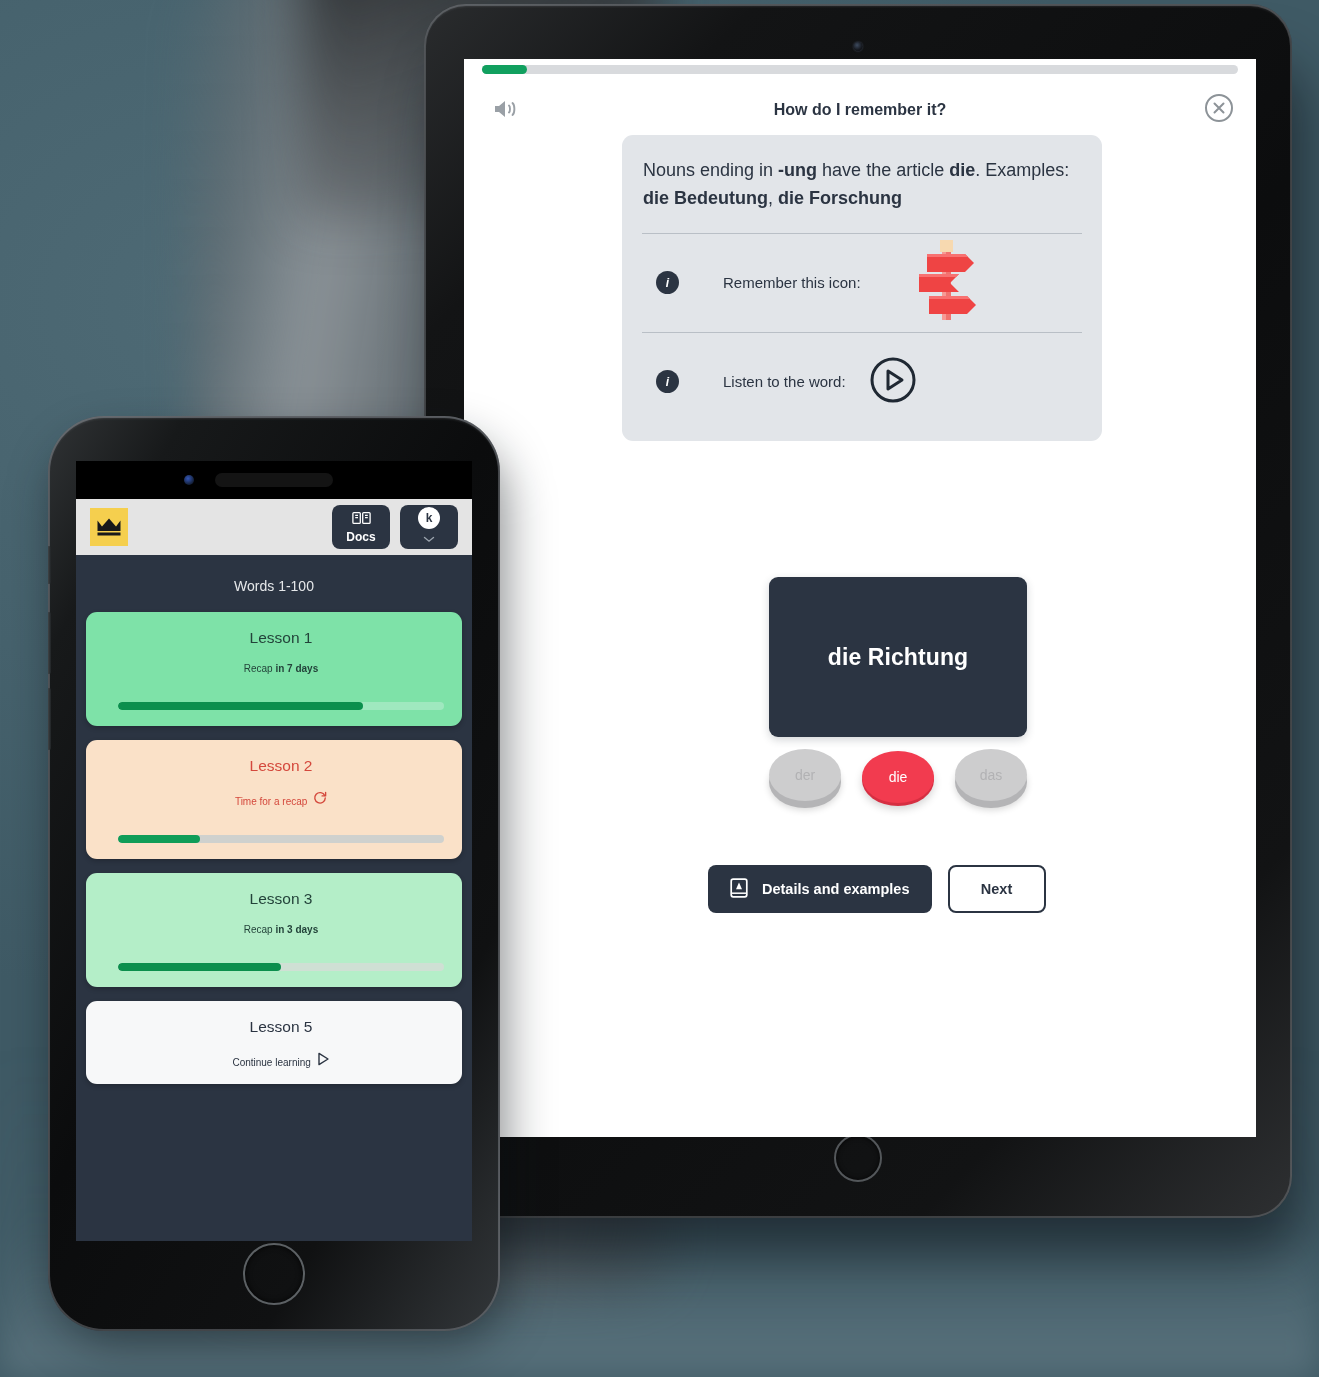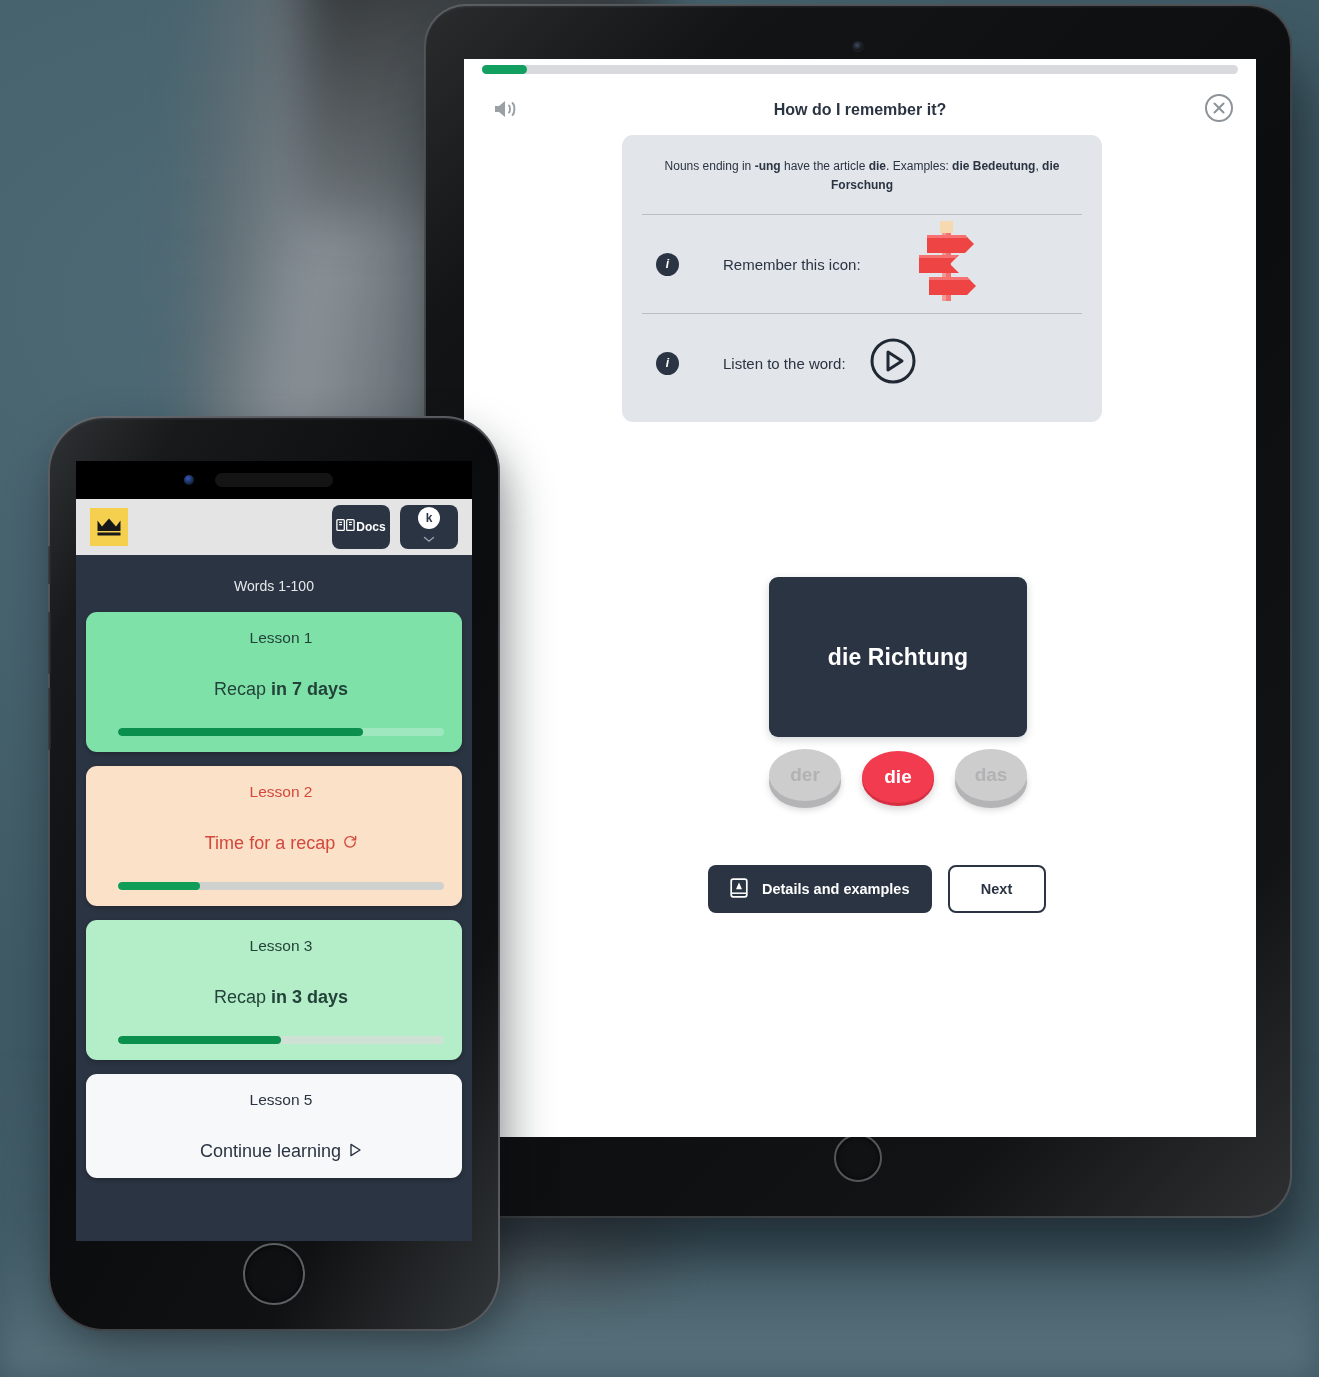--- a/index.html
+++ b/index.html
@@ -122,23 +122,22 @@
   }
   .hint-panel {
     position: absolute;
     left: 158px; top: 76px;
     width: 480px;
     background: #e2e5e9;
     border-radius: 11px;
     padding: 22px 20px 10px 20px;
   }
   .hint-text {
-    font-size: 12px; line-height: 1.55; color: #2b3442;
+    font-size: 18px; line-height: 1.55; color: #2b3442;
     padding: 0 1px 20px 1px;
-    text-align: center;
   }
   .hint-text b { font-weight: bold; }
   .hint-divider { height: 1px; background: #b9bfc6; }
   .hint-row {
     display: flex; align-items: center;
     height: 98px;
     gap: 0;
   }
   .info-dot {
     width: 23px; height: 23px; border-radius: 50%;
@@ -171,21 +170,21 @@
   .article-row {
     position: absolute;
     left: 305px; top: 690px;
     width: 258px; height: 70px;
     display: flex; justify-content: space-between; align-items: flex-start;
   }
   .pill {
     width: 72px; height: 52px;
     border-radius: 50%;
     display: flex; align-items: center; justify-content: center;
-    font-size: 19px; font-weight: bold;
+    font-size: 14px; font-weight: normal;
     position: relative;
   }
   .pill.grey {
     background: #cdcdce;
     color: #b2b2b4;
     box-shadow: 0 7px 0 #b4b4b6, 0 9px 7px rgba(0,0,0,0.16);
   }
   .pill.red {
     background: #f23b4f;
     color: #ffffff;
@@ -272,21 +271,21 @@
   }
   .crown-logo {
     width: 38px; height: 38px;
     background: #f5cf4e;
     display: flex; align-items: center; justify-content: center;
   }
   .topbar-spacer { flex: 1; }
   .docs-btn {
     width: 58px; height: 44px;
     background: #2b3442; border-radius: 8px;
-    display: flex; flex-direction: row; align-items: center; justify-content: center;
+    display: flex; flex-direction: column; align-items: center; justify-content: center;
     gap: 1px; margin-right: 10px;
   }
   .docs-btn-label { color: #fff; font-size: 12px; font-weight: bold; }
   .account-btn {
     width: 58px; height: 44px;
     background: #2b3442; border-radius: 8px;
     display: flex; flex-direction: column; align-items: center; justify-content: center;
   }
   .avatar-circle {
     width: 22px; height: 22px; border-radius: 50%;
@@ -301,21 +300,21 @@
 
   .lesson-list { padding: 8px 10px 0 10px; }
   .lesson-card {
     border-radius: 11px;
     padding: 17px 18px 16px 32px;
     margin-bottom: 14px;
     text-align: center;
     box-shadow: 0 2px 5px rgba(0,0,0,0.22);
   }
   .lesson-name { font-size: 15.5px; font-weight: normal; }
-  .lesson-status { font-size: 18px; margin-top: 32px; }
+  .lesson-status { font-size: 10px; margin-top: 16px; }
   .lesson-status b { font-weight: bold; }
   .lesson-bar-track {
     height: 8px; border-radius: 5px;
     margin-top: 28px;
     overflow: hidden;
   }
   .lesson-bar-fill { height: 100%; border-radius: 5px; background: #0f9d58; }
 
   .phone-home {
     position: absolute;

